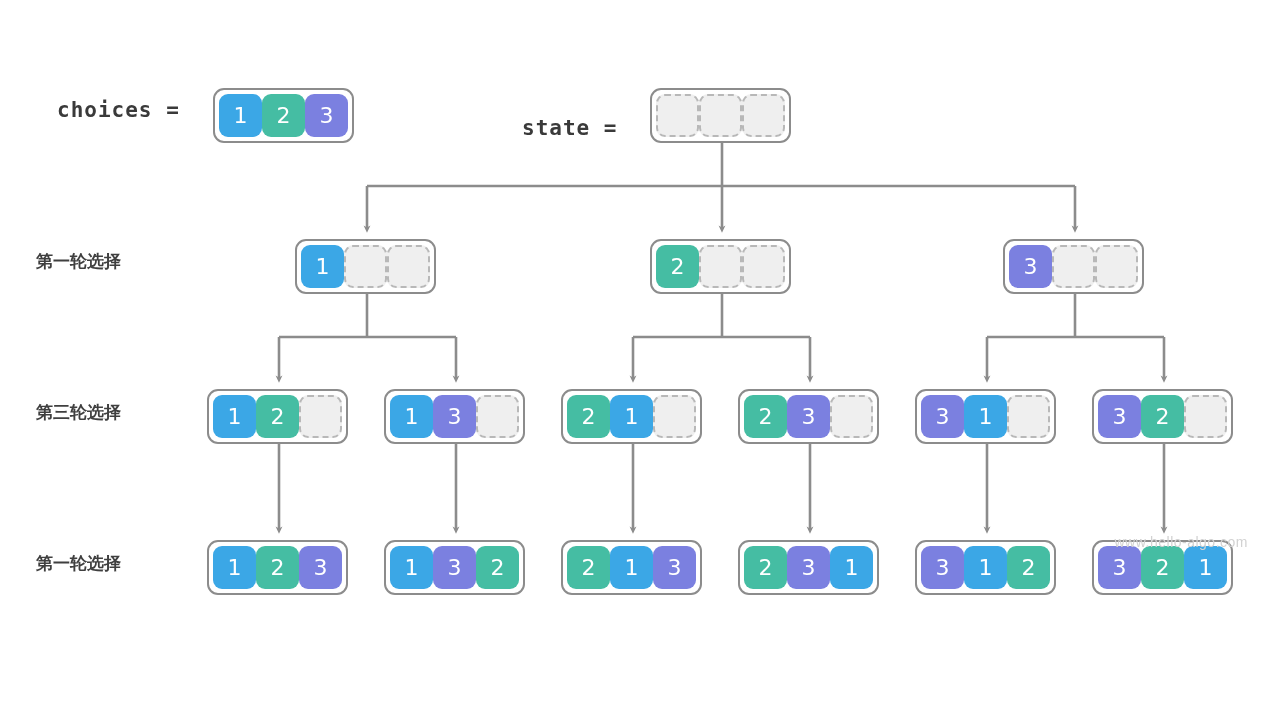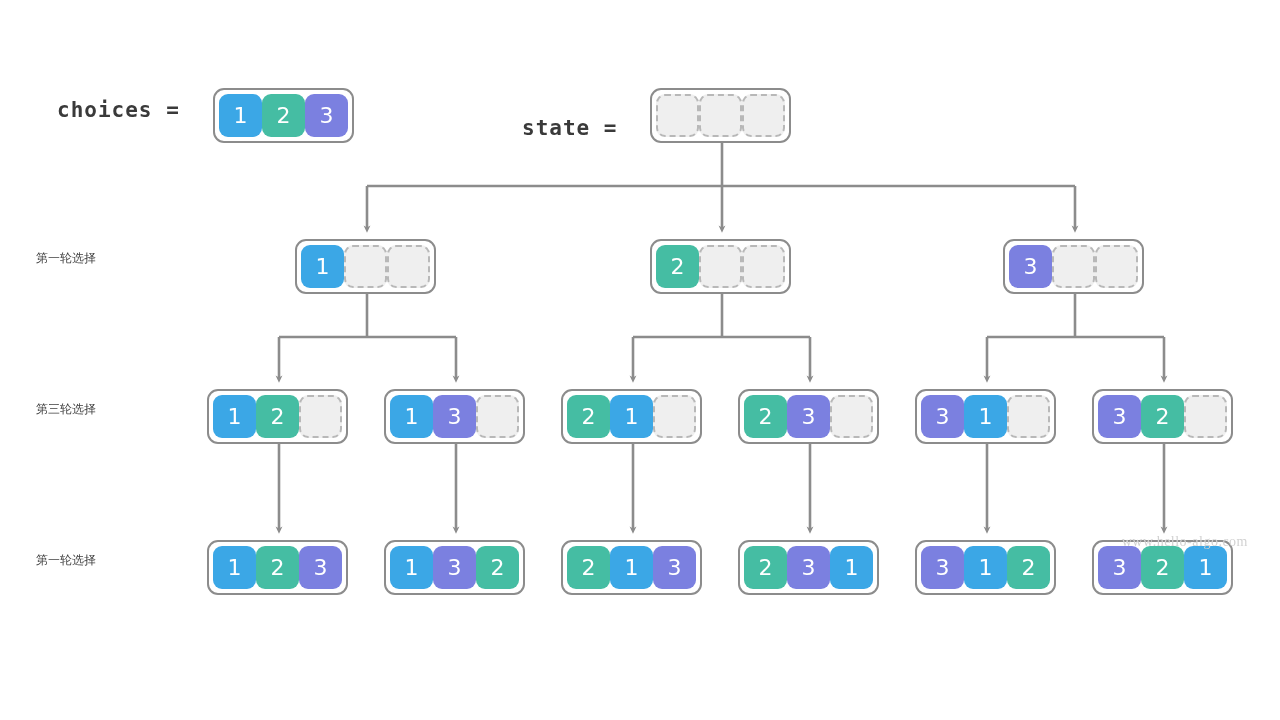--- a/index.html
+++ b/index.html
@@ -33,24 +33,25 @@
     font-weight: bold;
     font-size: 21px;
     color: #3a3a3a;
     letter-spacing: 1px;
     white-space: nowrap;
     z-index: 3;
   }
   .row-label {
     position: absolute;
     font-family: "DejaVu Sans", "Liberation Sans", sans-serif;
-    font-size: 12px;
+    font-size: 17px;
     color: #3f3f3f;
     white-space: nowrap;
     z-index: 3;
+    font-weight: bold;
   }
   .state-box {
     position: absolute;
     box-sizing: border-box;
     border: 2.5px solid #8c8c8c;
     border-radius: 11px;
     background: #ffffff;
     padding: 4px;
     display: flex;
     flex-direction: row;
@@ -75,21 +76,21 @@
   .cell.v3 { background: #7b80e0; }
   .cell.empty {
     background: #efefef;
     border: 2px dashed #b8b8b8;
     color: transparent;
   }
   .watermark {
     position: absolute;
     right: 32px;
     bottom: 22px;
-    font-family: Liberation Serif, serif;
+    font-family: Liberation Sans, sans-serif;
     font-size: 14px;
     color: #d2d2d2;
     letter-spacing: 0.5px;
     z-index: 3;
   }
 </style>
 </head>
 <body>
 
 <div id="canvas">

